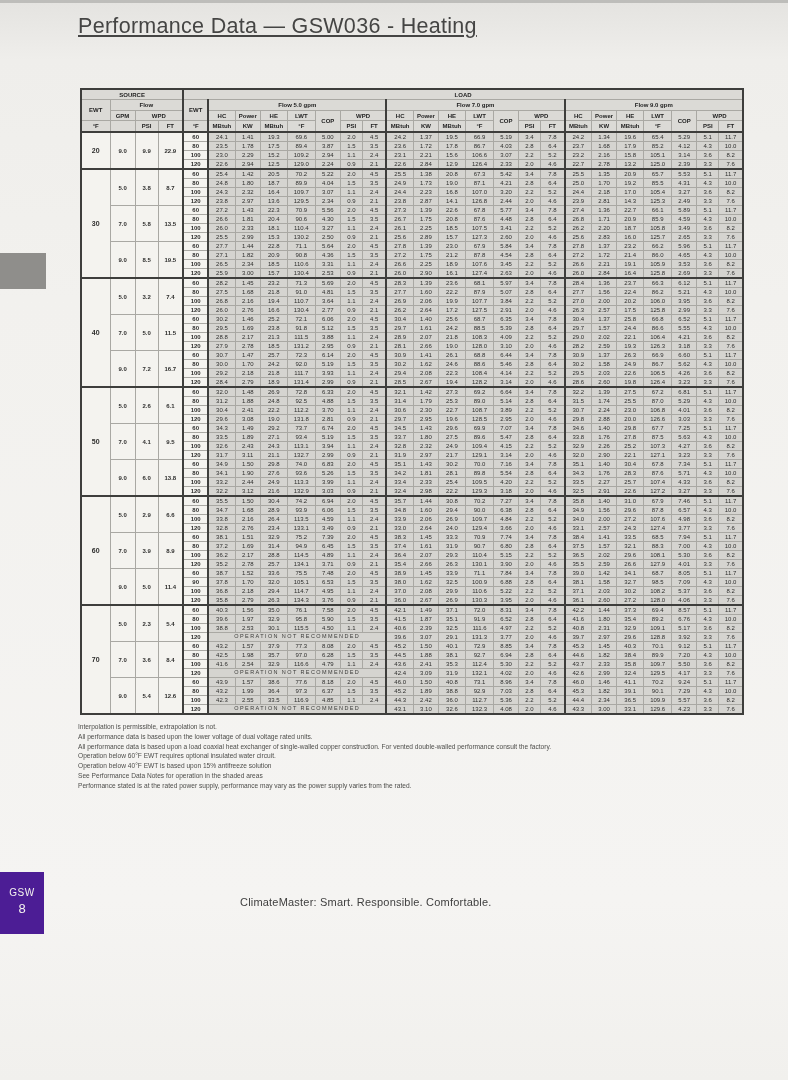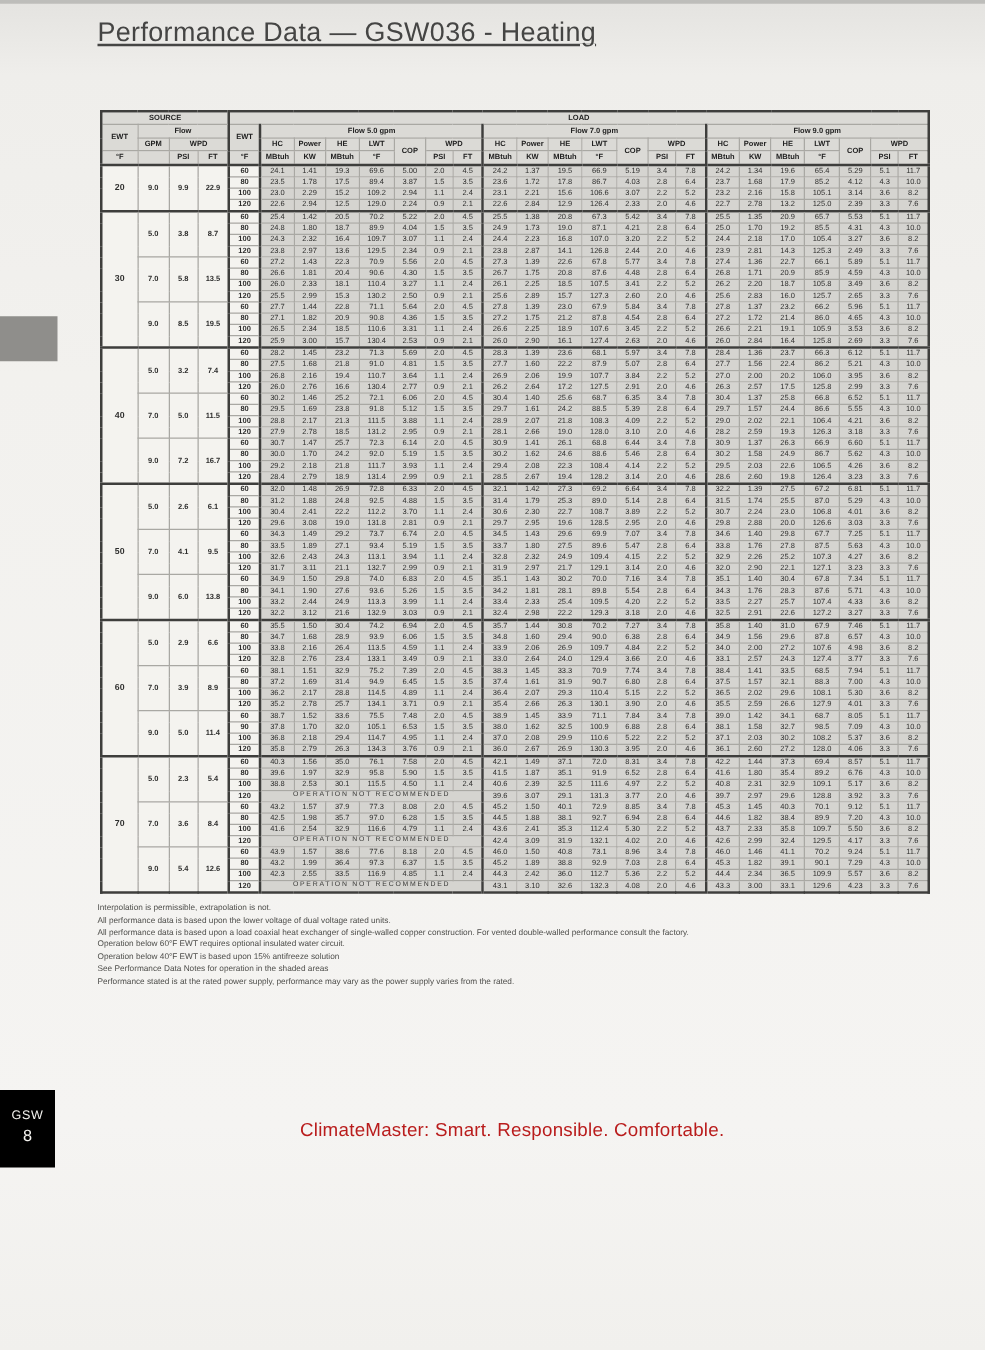--- a/index.html
+++ b/index.html
@@ -39,27 +39,27 @@
   .perf tr.gs>td{border-top:2px solid #3e3e3c;}
   .perf tr.bs>td{border-top:1px solid #3e3e3c;}
   .perf td.nr{font-size:5.5px;letter-spacing:1.4px;color:#3c3c3a;font-weight:normal;}
 
   .footnotes{
     position:absolute;left:78px;top:722px;width:660px;
     font-size:6.6px;line-height:9.8px;color:#4e4e4b;
   }
   .gsw-box{
     position:absolute;left:0;top:872px;width:44px;height:62px;
-    background:#000000;color:#f4f3ef;text-align:center;
+    background:#4c1d95;color:#f4f3ef;text-align:center;
   }
   .gsw-box .l1{font-size:10px;letter-spacing:.5px;padding-top:15px;}
   .gsw-box .l2{font-size:13px;padding-top:3px;}
   .brand-line{
     position:absolute;left:240px;top:896px;
-    font-size:15px;color:#b91c1c;letter-spacing:.2px;white-space:nowrap;
+    font-size:11px;color:#404040;letter-spacing:.2px;white-space:nowrap;
   }
 </style>
 </head>
 <body>
 
 <div class="scan-edge"></div>
 
 <h1 class="page-title">Performance Data —  GSW036 - Heating</h1>
 
 <div class="side-tab"></div>

